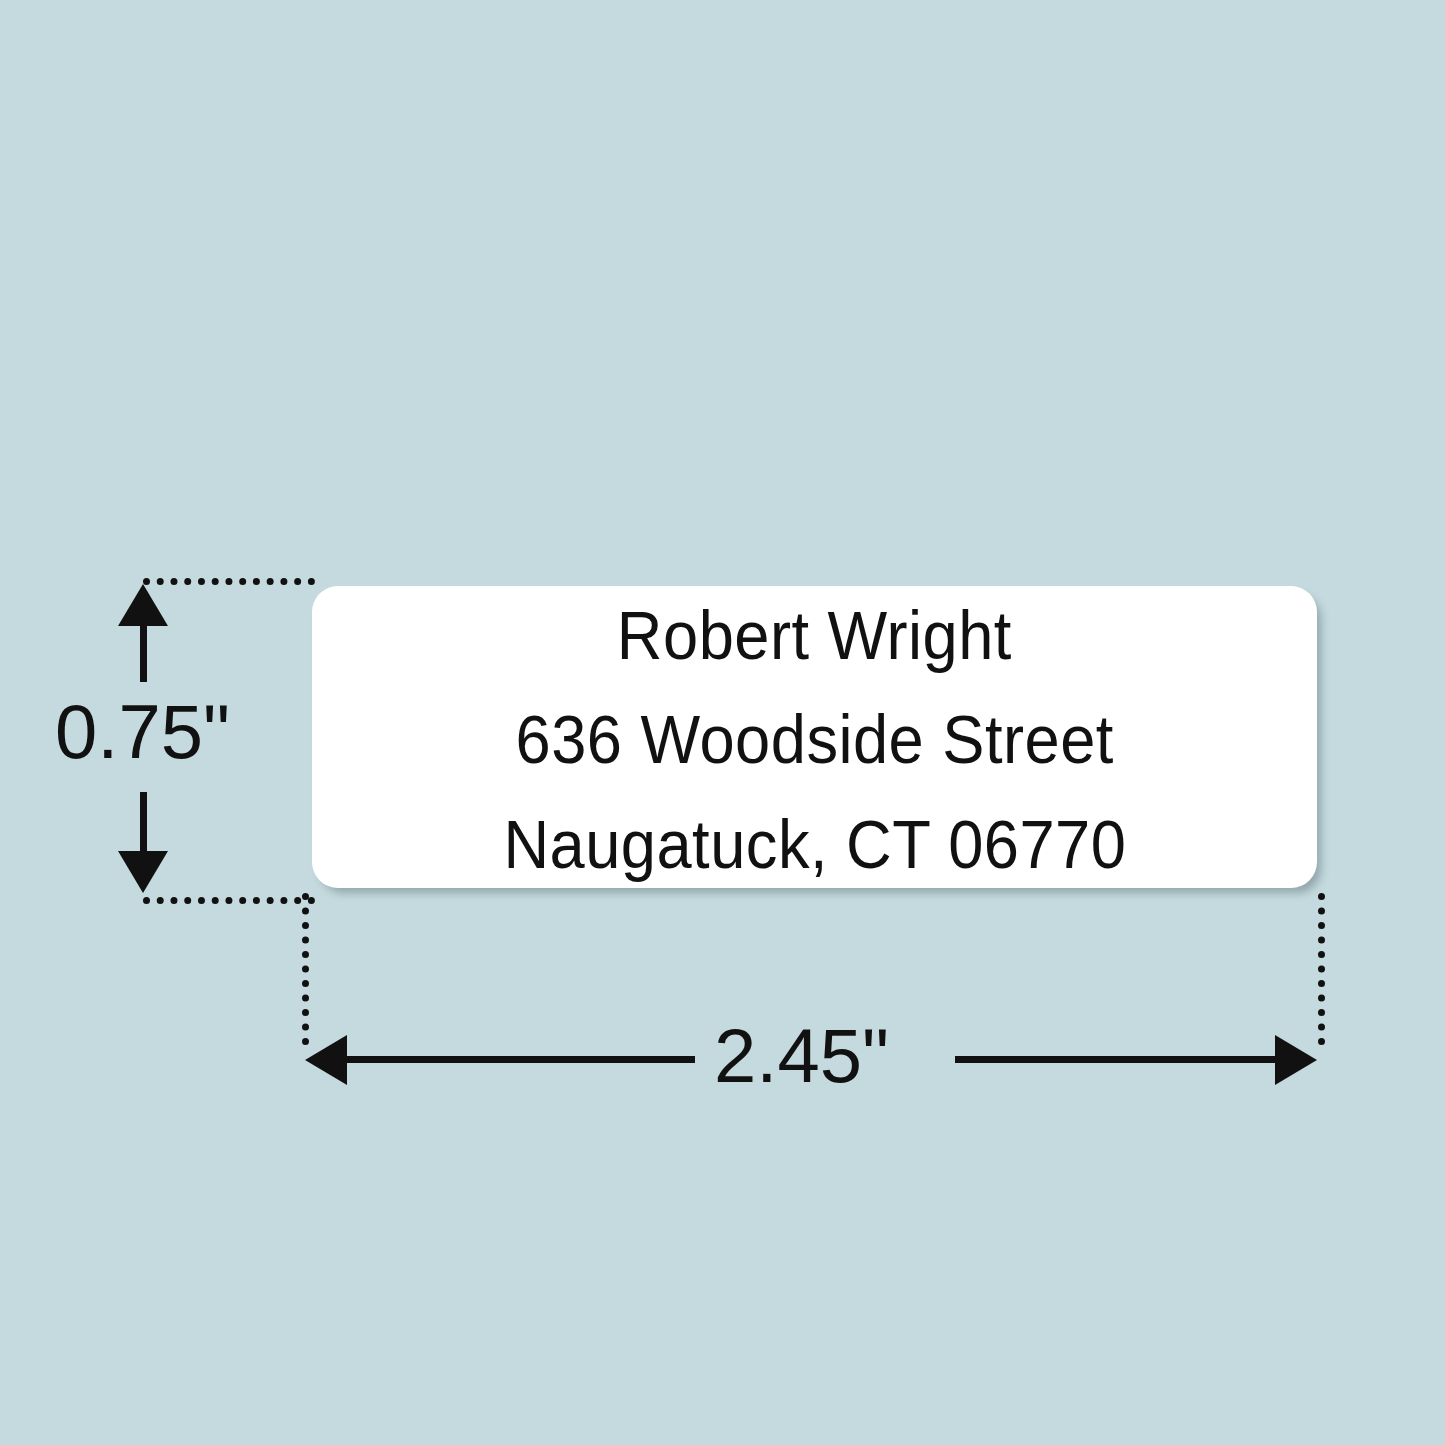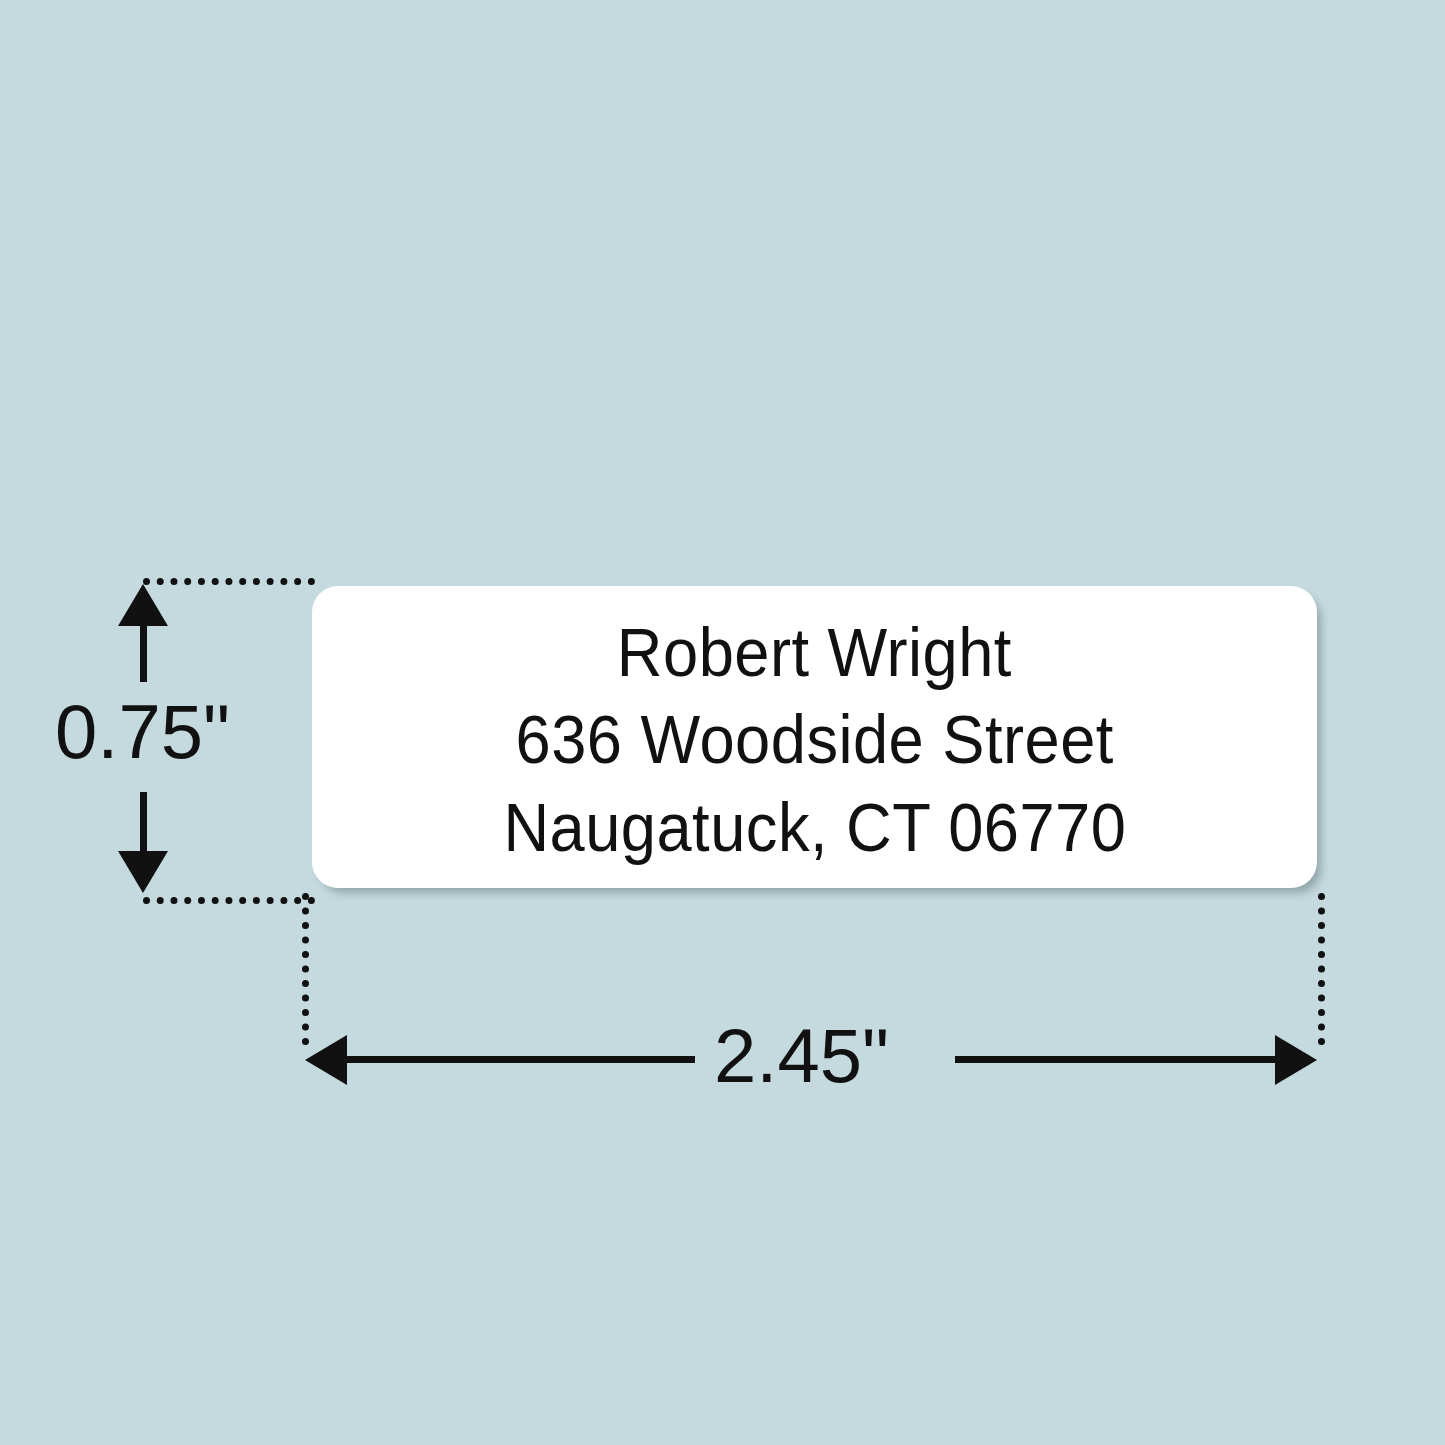--- a/index.html
+++ b/index.html
@@ -26,21 +26,21 @@
     left: 312px;
     top: 586px;
     width: 1005px;
     height: 302px;
     background: #ffffff;
     border-radius: 26px;
     box-shadow: 6px 7px 9px -2px rgba(60, 85, 90, 0.38);
     display: flex;
     flex-direction: column;
     align-items: center;
-    justify-content: center;
+    justify-content: space-between;
     box-sizing: border-box;
     padding-top: 6px;
   }
 
   .label-line {
     color: #111111;
     font-family: "Liberation Sans", sans-serif;
     font-weight: 400;
     font-size: 68px;
     line-height: 1.28;

